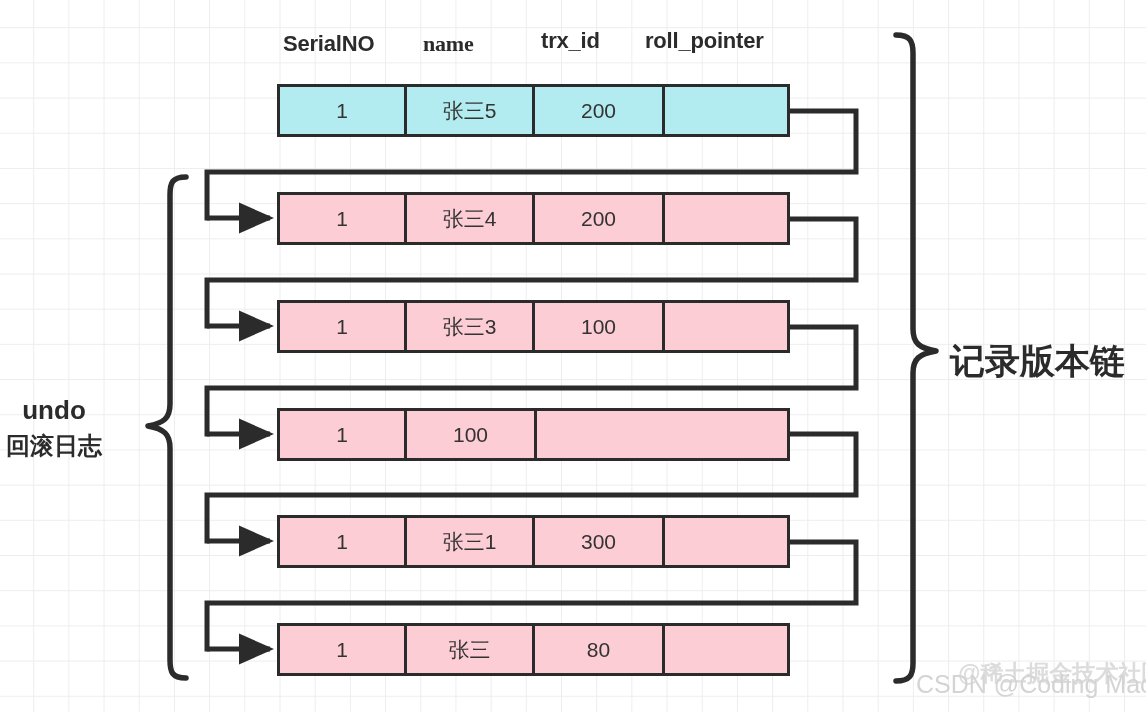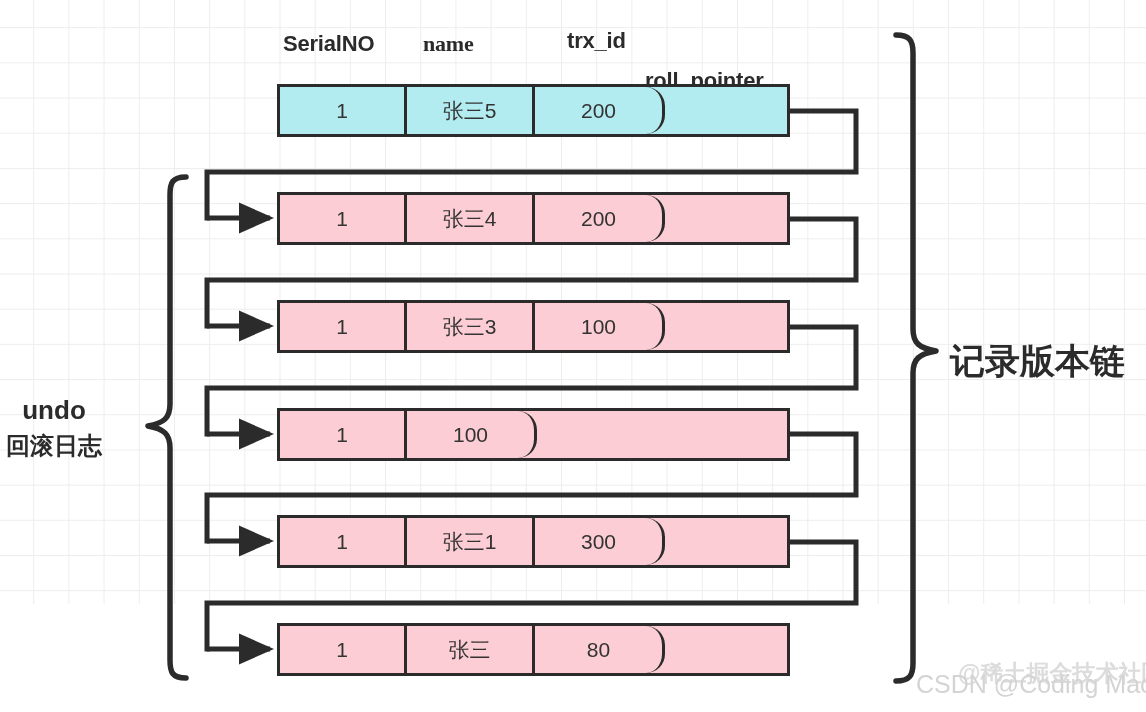--- a/index.html
+++ b/index.html
@@ -4,21 +4,21 @@
 <style>
   html,body{margin:0;padding:0;}
   body{
     width:1146px;height:712px;
     background:#ffffff;
     font-family:"Liberation Sans","DejaVu Sans",sans-serif;
     overflow:hidden;
   }
   #canvas{
     position:relative;
-    width:1146px;height:604px;
+    width:1146px;height:712px;
     background-color:#ffffff;
     background-image:
       linear-gradient(to right, #ededed 1px, transparent 1px),
       linear-gradient(to bottom, #ededed 1px, transparent 1px);
     background-size:35.2px 35.2px;
     background-position:-2px -8px;
   }
   
   .hdr{
     position:absolute;
@@ -45,21 +45,21 @@
     display:flex;
     align-items:center;
     justify-content:center;
     font-size:21px;
     color:#333333;
     border-right:3px solid #2b2b2b;
     height:100%;
   }
   .cell.c0{width:127px;}
   .cell.c1{width:128px;}
-  .cell.c2{width:130px;border-radius:19px;}
+  .cell.c2{width:130px;}
   .cell.c3{width:122px;border-right:none;}
   
   #overlay{
     position:absolute;left:0;top:0;
     width:1146px;height:712px;
     pointer-events:none;
   }
   
   .sidelabel{
     position:absolute;
@@ -97,22 +97,22 @@
     font-weight:bold;
   }
 </style>
 </head>
 <body>
 
 <div id="canvas">
 
   <div class="hdr" style="left:283px;top:31px;">SerialNO</div>
   <div class="hdr" style="left:423px;top:31px;font-family:Liberation Serif, serif;">name</div>
-  <div class="hdr" style="left:567px;top:28px;">trx_id</div>
-  <div class="hdr" style="left:645px;top:28px;margin-top:40px;">roll_pointer</div>
+  <div class="hdr" style="left:541px;top:28px;">trx_id</div>
+  <div class="hdr" style="left:645px;top:28px;">roll_pointer</div>
 
   <div class="row cyan" style="top:84px;">
     <div class="cell c0">1</div>
     <div class="cell c1">张三5</div>
     <div class="cell c2">200</div>
     <div class="cell c3"></div>
   </div>
 
   <div class="row pink" style="top:192px;">
     <div class="cell c0">1</div>

